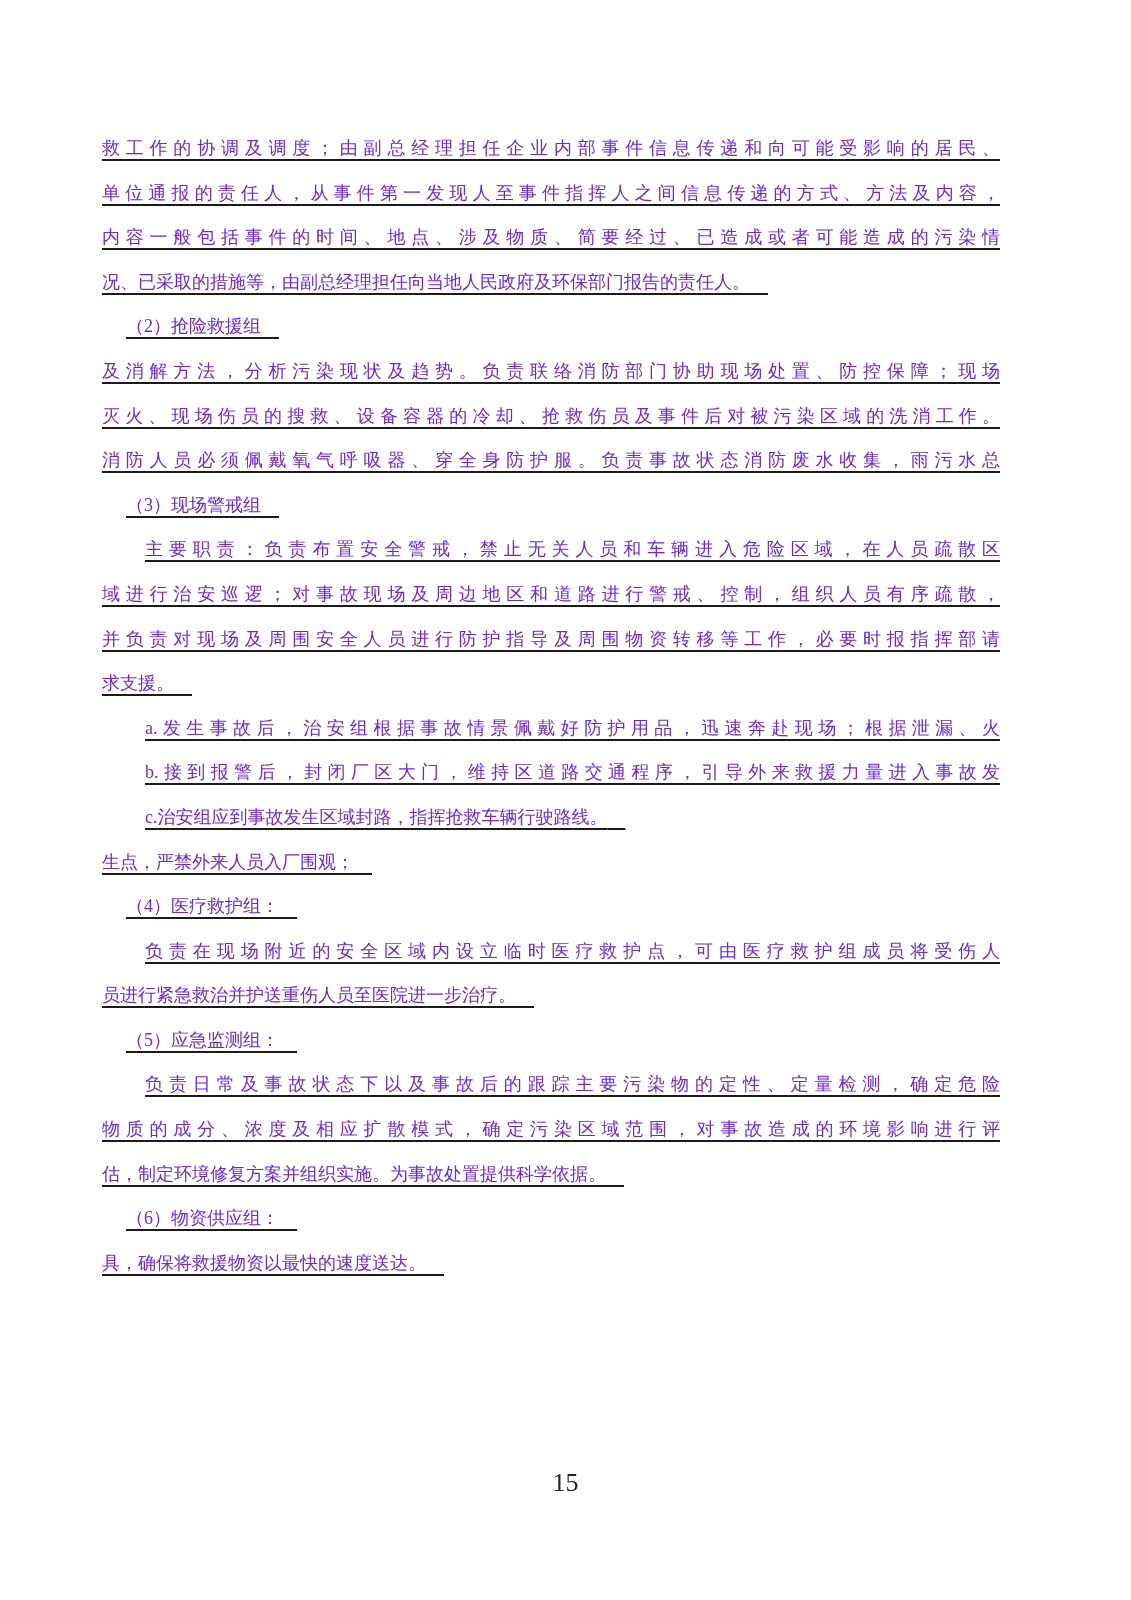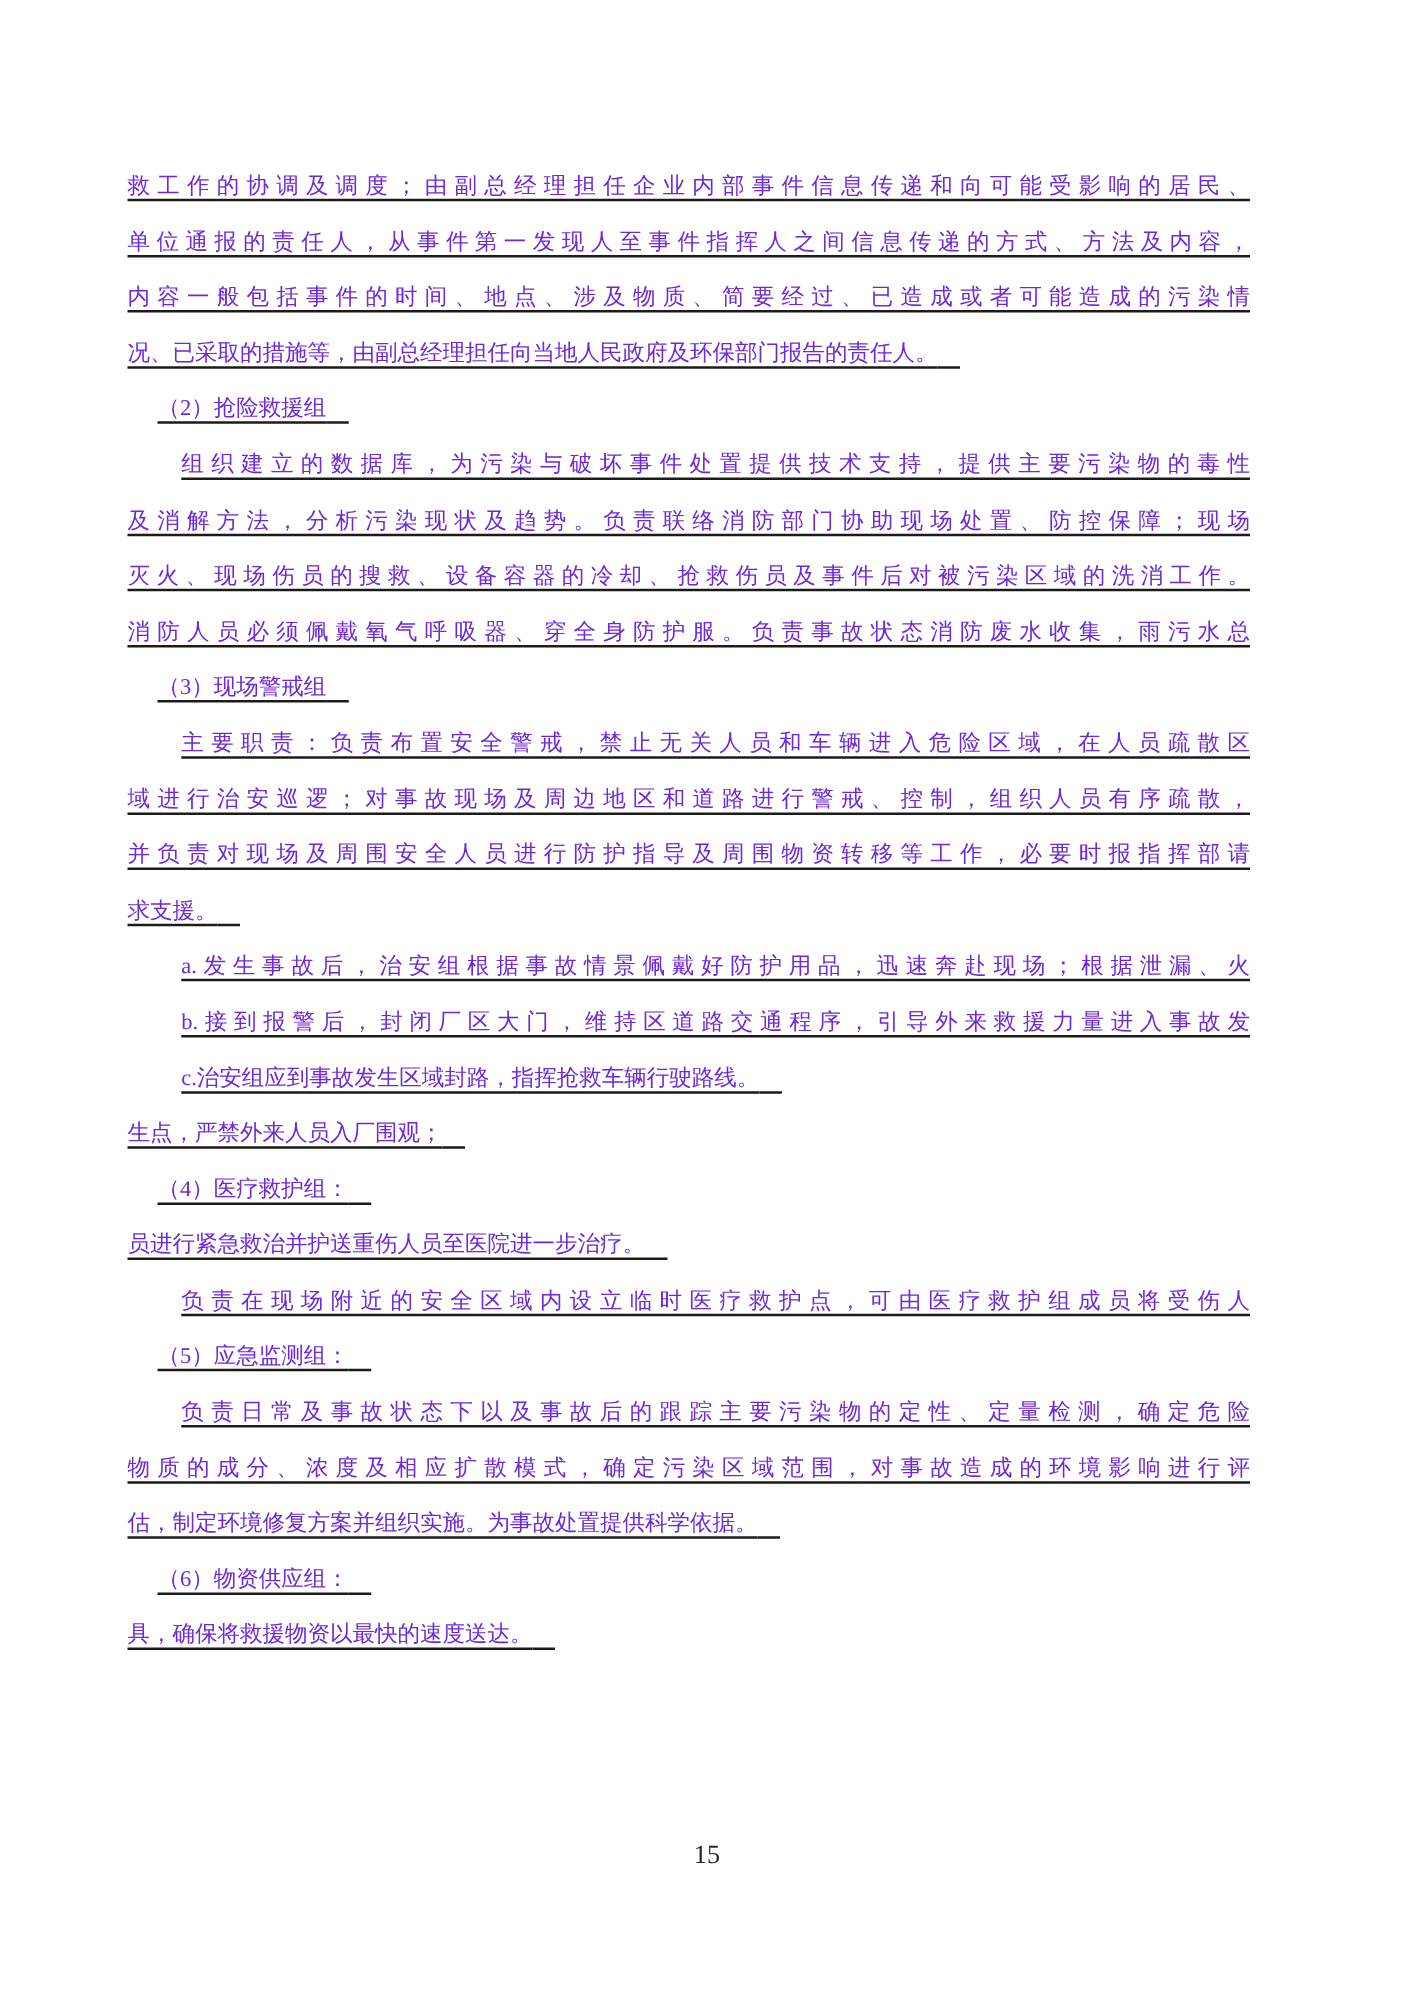--- a/index.html
+++ b/index.html
@@ -41,50 +41,49 @@
     text-decoration-color: #1b1b1b;
   }
   
   .end .u::after, .head .u::after { content: "\3000"; }
   .page-number {
     position: absolute;
     top: 1468px;
     left: 0;
     width: 1131px;
     text-align: center;
-    font-size: 21px;
+    font-size: 26px;
     line-height: 30px;
     color: #24242e;
   }
 </style>
 </head>
 <body>
 
 <div class="doc-body">
   <div class="line full"><span class="u">救工作的协调及调度；由副总经理担任企业内部事件信息传递和向可能受影响的居民、</span></div>
   <div class="line full"><span class="u">单位通报的责任人，从事件第一发现人至事件指挥人之间信息传递的方式、方法及内容，</span></div>
   <div class="line full"><span class="u">内容一般包括事件的时间、地点、涉及物质、简要经过、已造成或者可能造成的污染情</span></div>
   <div class="line end"><span class="u">况、已采取的措施等，由副总经理担任向当地人民政府及环保部门报告的责任人。</span></div>
   <div class="line head"><span class="u">（2）抢险救援组</span></div>
-  <div class="line full ind"><span class="u">组织建立的数据库，为污染与破坏事件处置提供技术支持，提供主要污染物的毒性</span></div>
   <div class="line full"><span class="u">及消解方法，分析污染现状及趋势。负责联络消防部门协助现场处置、防控保障；现场</span></div>
   <div class="line full"><span class="u">灭火、现场伤员的搜救、设备容器的冷却、抢救伤员及事件后对被污染区域的洗消工作。</span></div>
   <div class="line full"><span class="u">消防人员必须佩戴氧气呼吸器、穿全身防护服。负责事故状态消防废水收集，雨污水总</span></div>
   <div class="line head"><span class="u">（3）现场警戒组</span></div>
   <div class="line full ind"><span class="u">主要职责：负责布置安全警戒，禁止无关人员和车辆进入危险区域，在人员疏散区</span></div>
   <div class="line full"><span class="u">域进行治安巡逻；对事故现场及周边地区和道路进行警戒、控制，组织人员有序疏散，</span></div>
   <div class="line full"><span class="u">并负责对现场及周围安全人员进行防护指导及周围物资转移等工作，必要时报指挥部请</span></div>
   <div class="line end"><span class="u">求支援。</span></div>
   <div class="line full ind"><span class="u">a.发生事故后，治安组根据事故情景佩戴好防护用品，迅速奔赴现场；根据泄漏、火</span></div>
   <div class="line full ind"><span class="u">b.接到报警后，封闭厂区大门，维持区道路交通程序，引导外来救援力量进入事故发</span></div>
   <div class="line end ind"><span class="u">c.治安组应到事故发生区域封路，指挥抢救车辆行驶路线。</span></div>
   <div class="line end"><span class="u">生点，严禁外来人员入厂围观；</span></div>
   <div class="line head"><span class="u">（4）医疗救护组：</span></div>
+  <div class="line full ind"><span class="u">负责在现场附近的安全区域内设立临时医疗救护点，可由医疗救护组成员将受伤人</span></div>
   <div class="line end"><span class="u">员进行紧急救治并护送重伤人员至医院进一步治疗。</span></div>
-  <div class="line full ind"><span class="u">负责在现场附近的安全区域内设立临时医疗救护点，可由医疗救护组成员将受伤人</span></div>
   <div class="line head"><span class="u">（5）应急监测组：</span></div>
   <div class="line full ind"><span class="u">负责日常及事故状态下以及事故后的跟踪主要污染物的定性、定量检测，确定危险</span></div>
   <div class="line full"><span class="u">物质的成分、浓度及相应扩散模式，确定污染区域范围，对事故造成的环境影响进行评</span></div>
   <div class="line end"><span class="u">估，制定环境修复方案并组织实施。为事故处置提供科学依据。</span></div>
   <div class="line head"><span class="u">（6）物资供应组：</span></div>
   <div class="line end"><span class="u">具，确保将救援物资以最快的速度送达。</span></div>
 </div>
 
 <div class="page-number">15</div>
 

